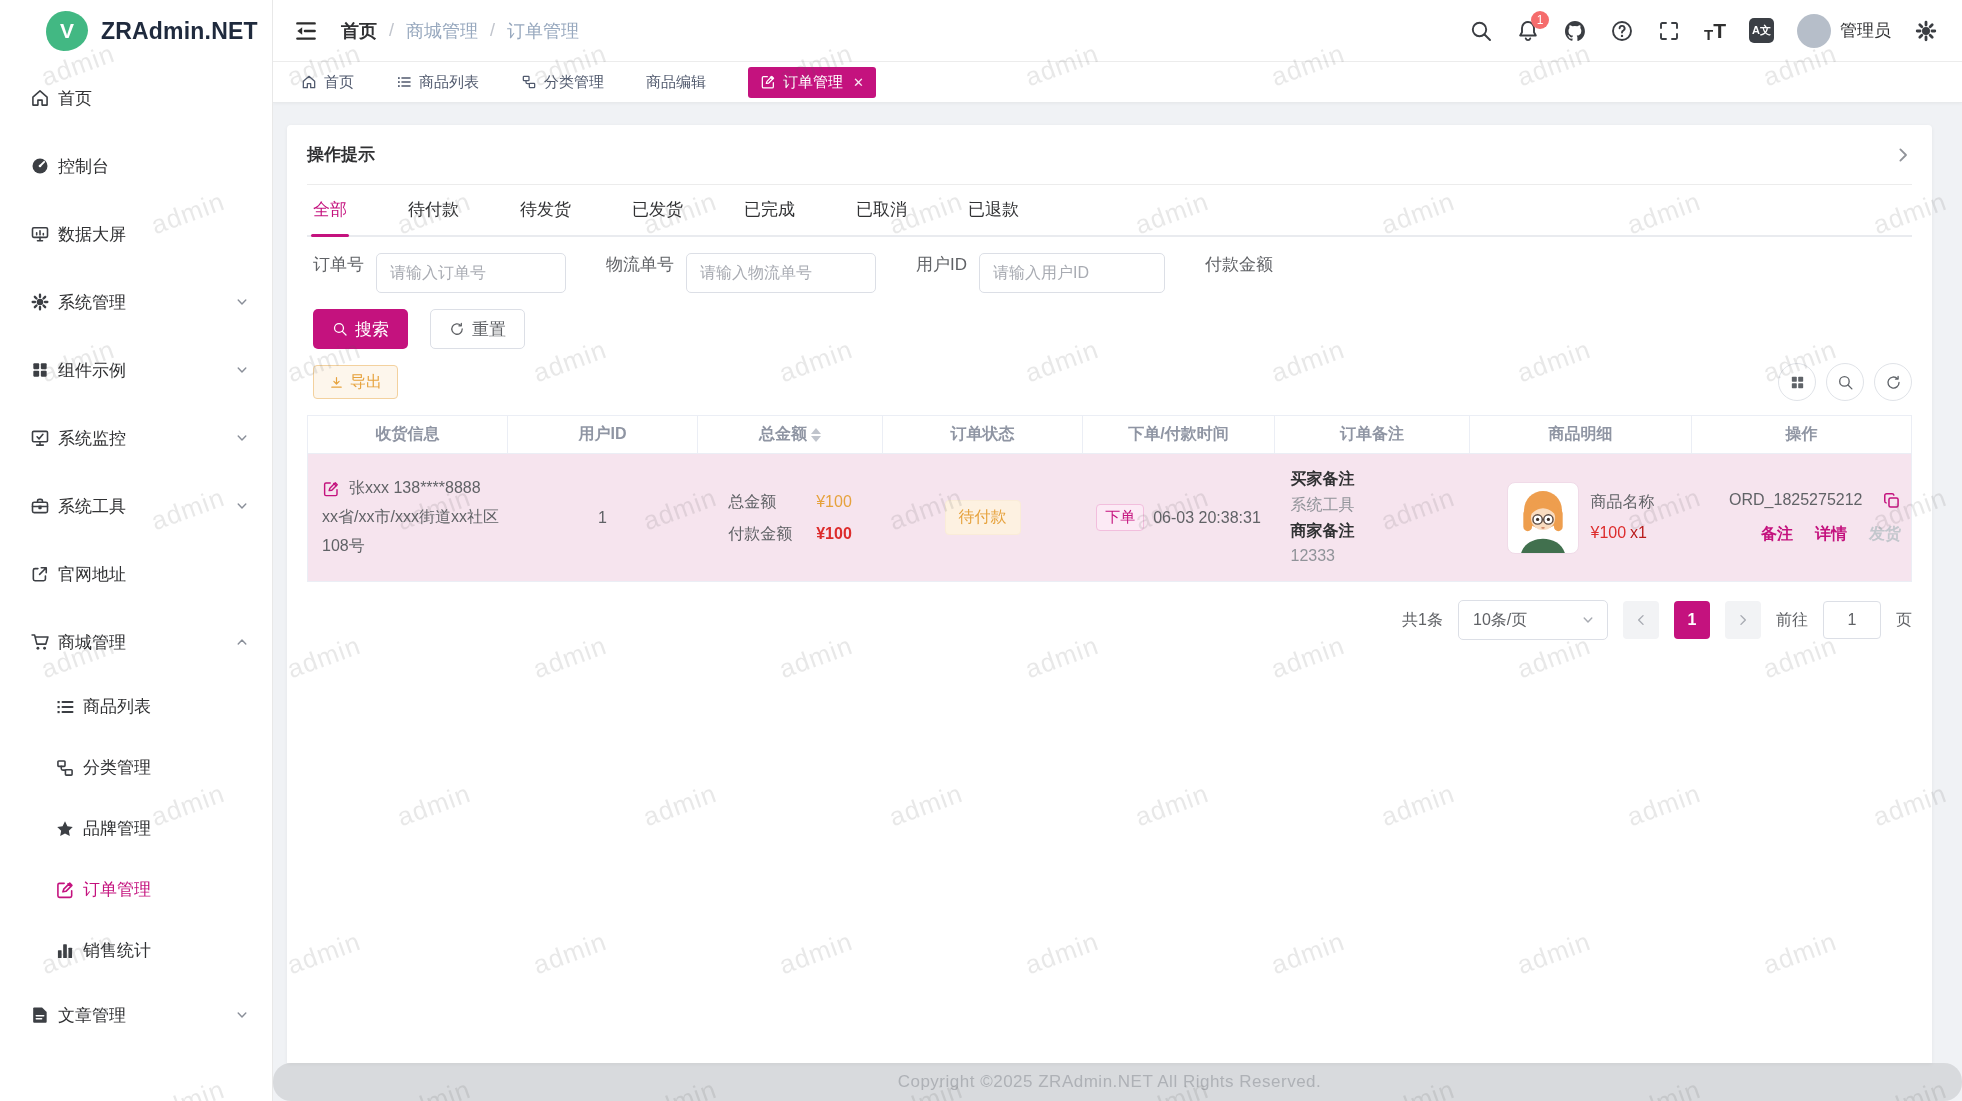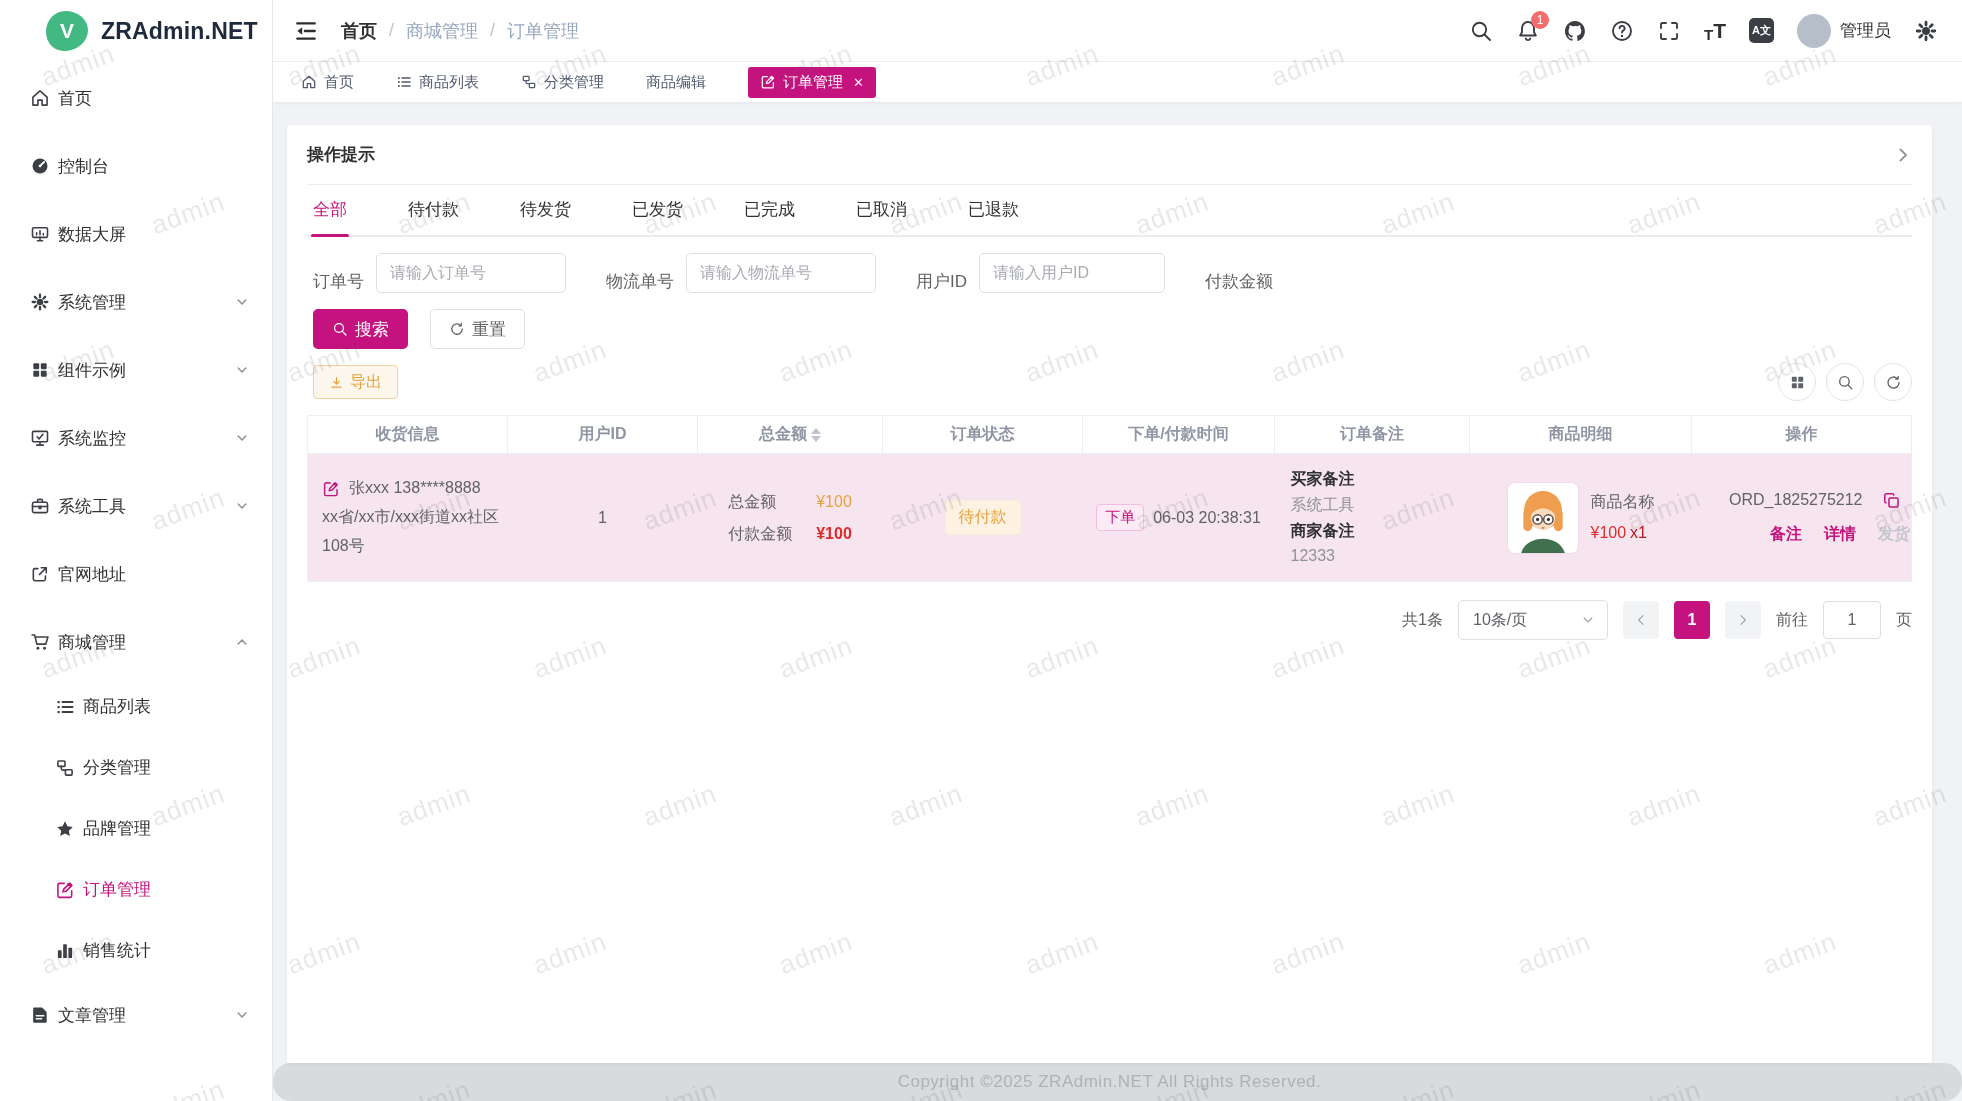--- a/index.html
+++ b/index.html
@@ -74,21 +74,21 @@
   .tips-title { font-size:17px; font-weight:600; color:#303133; }
   .tips-chev { width:18px; height:18px; color:#909399; cursor:pointer; }
 
   .stabs { height:52px; display:flex; align-items:flex-end; gap:57px; padding:0 4px;
     border-bottom:2px solid #e9ebef; }
   .stab { font-size:17px; color:#303133; padding:0 2px 14px; cursor:pointer; position:relative; }
   .stab.active { color:#c4127e; }
   .stab.active::after { content:""; position:absolute; left:0; right:0; bottom:-2px;
     height:3px; background:#c4127e; border-radius:2px; }
 
-  .filters { margin-top:16px; display:flex; align-items:flex-end; padding-left:6px; }
+  .filters { margin-top:16px; display:flex; align-items:flex-start; padding-left:6px; }
   .f-label { font-size:17px; color:#606266; margin-right:12px; white-space:nowrap; }
   .f-input { height:40px; border:1px solid #dcdfe6; border-radius:5px; padding:0 13px;
     font-size:16px; color:#606266; background:#fff; outline:none;
     font-family:"Liberation Sans","DejaVu Sans",sans-serif; }
   .f-input::placeholder { color:#a8abb2; }
   .w190 { width:190px; } .w186 { width:186px; }
   .gap40 { margin-right:40px; }
   .dr { width:515px; height:40px; border:1px solid #dcdfe6; border-radius:5px; display:flex;
     align-items:center; padding:0 12px; gap:8px; background:#fff; cursor:text; }
   .dr .ic { width:17px; height:17px; color:#a8abb2; flex:0 0 17px; }
@@ -142,21 +142,21 @@
   .remarks .b { font-weight:bold; color:#303133; }
   .remarks .g { color:#909399; }
   .prod { display:flex; align-items:center; justify-content:center; gap:12px; }
   .prod-img { width:72px; height:72px; border-radius:8px; background:#fff; border:1px solid #f0dbe8; overflow:hidden; flex:0 0 72px; }
   .prod-info { text-align:left; line-height:1.9; }
   .prod-price { color:#dd2c2c; }
   .prod-qty { color:#b91c1c; margin-left:4px; }
   .opcell .l1 { display:flex; align-items:center; padding:0 10px 0 18px; }
   .opcell .ordno { flex:1; text-align:center; color:#606266; }
   .opcell .copy { width:19px; height:19px; color:#c4127e; cursor:pointer; }
-  .opcell .l2 { display:flex; justify-content:flex-end; gap:22px; padding-right:1px; margin-top:14px; }
+  .opcell .l2 { display:flex; justify-content:flex-end; gap:22px; padding-right:10px; margin-top:14px; }
   .lnk { color:#c4127e; font-weight:bold; cursor:pointer; font-size:16px; }
   .lnk.disabled { color:#c3c7cd; cursor:default; }
 
   
   .pager { margin-top:18px; display:flex; align-items:center; justify-content:flex-end; gap:15px;
     font-size:16px; color:#606266; }
   .psel { width:150px; height:40px; border:1px solid #dcdfe6; border-radius:5px; display:flex;
     align-items:center; padding:0 12px 0 14px; cursor:pointer; background:#fff; }
   .psel .ic { margin-left:auto; width:14px; height:14px; color:#a8abb2; }
   .pbtn { width:36px; height:38px; background:#f2f3f5; border-radius:4px; display:flex;

